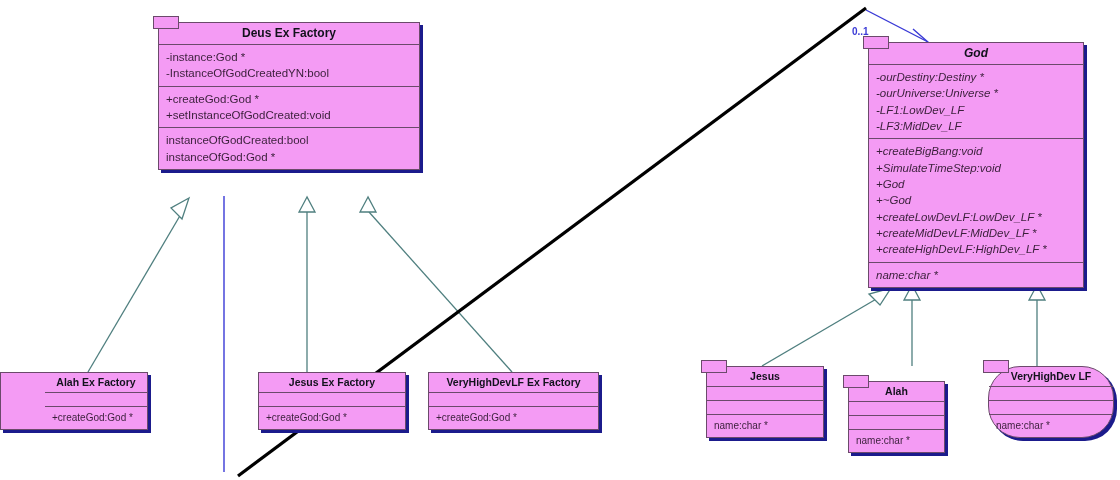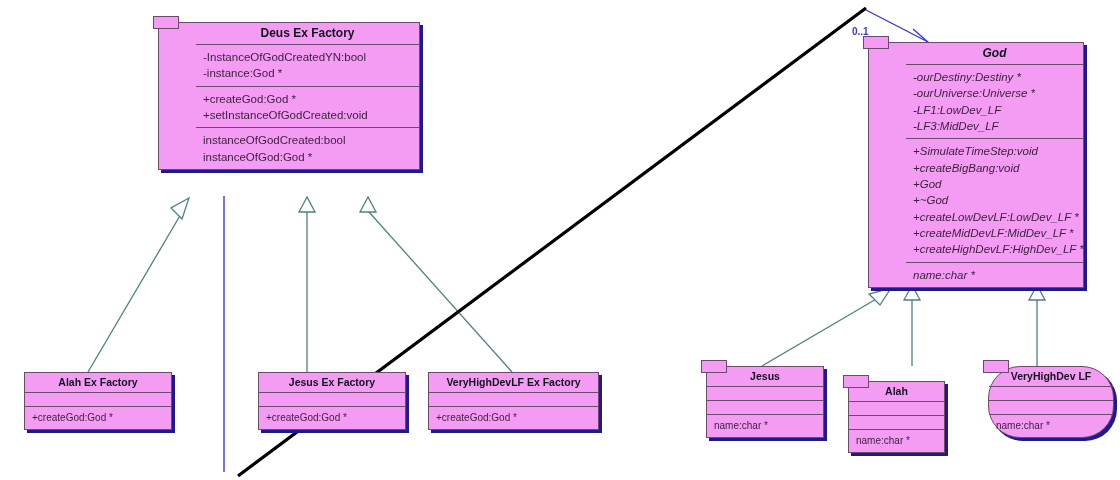--- a/index.html
+++ b/index.html
@@ -17,29 +17,29 @@
        box-shadow:3px 3px 0 0 #1b1b8c;}
   .uml .tab{position:absolute;left:-6px;top:-7px;width:26px;height:13px;
             background:#f49bf4;border:1.4px solid #6b4a6b;box-sizing:border-box;}
   .uml .title{text-align:center;font-weight:bold;color:#12121c;
               padding:3px 4px 4px 4px;white-space:nowrap;}
   .uml .sec{border-top:1.4px solid #6b4a6b;padding:4px 7px;}
   .uml .sec .row{white-space:nowrap;color:#3a1f3a;line-height:1.42;}
   .uml .sec.empty{height:13px;padding:0;}
 
   
-  .big{font-size:11.5px;padding-left:37px;}
+  .big{font-size:11.5px;}
   .big .title{font-size:12px;}
   .small{font-size:10px;}
   .small .title{font-size:10.5px;}
 
   
   #deus      {left:158px;  top:22px;  width:262px;}
   #god       {left:868px;  top:42px;  width:216px;font-style:italic;}
-  #alahFac   {left:24px;   top:372px; width:148px;}
+  #alahFac   {left:0;   top:372px; width:148px;padding-left:44px;}
   #jesusFac  {left:258px;  top:372px; width:148px;}
   #vhFac     {left:428px;  top:372px; width:171px;}
   #jesus     {left:706px;  top:366px; width:118px;}
   #alah      {left:848px;  top:366px; width:97px;margin-top:15px;}
   #vhlf      {left:988px;  top:366px; width:126px;border-radius:32px;}
 
   .mult{position:absolute;z-index:4;color:#3a3ad6;font-weight:bold;
         font-size:10px;left:852px;top:26px;}
 </style>
 </head>
@@ -80,22 +80,22 @@
 
     <line x1="238" y1="476" x2="866" y2="8" stroke="#000000" stroke-width="3.2"></line>
   </svg>
 
   <div class="mult">0..1</div>
 
   <div class="uml big" id="deus">
     <div class="tab"></div>
     <div class="title">Deus Ex Factory</div>
     <div class="sec">
+      <div class="row">-instance:God *</div>
       <div class="row">-InstanceOfGodCreatedYN:bool</div>
-      <div class="row">-instance:God *</div>
     </div>
     <div class="sec">
       <div class="row">+createGod:God *</div>
       <div class="row">+setInstanceOfGodCreated:void</div>
     </div>
     <div class="sec">
       <div class="row">instanceOfGodCreated:bool</div>
       <div class="row">instanceOfGod:God *</div>
     </div>
   </div>
@@ -103,22 +103,22 @@
   <div class="uml big" id="god">
     <div class="tab"></div>
     <div class="title">God</div>
     <div class="sec">
       <div class="row">-ourDestiny:Destiny *</div>
       <div class="row">-ourUniverse:Universe *</div>
       <div class="row">-LF1:LowDev_LF</div>
       <div class="row">-LF3:MidDev_LF</div>
     </div>
     <div class="sec">
+      <div class="row">+createBigBang:void</div>
       <div class="row">+SimulateTimeStep:void</div>
-      <div class="row">+createBigBang:void</div>
       <div class="row">+God</div>
       <div class="row">+~God</div>
       <div class="row">+createLowDevLF:LowDev_LF *</div>
       <div class="row">+createMidDevLF:MidDev_LF *</div>
       <div class="row">+createHighDevLF:HighDev_LF *</div>
     </div>
     <div class="sec">
       <div class="row">name:char *</div>
     </div>
   </div>

